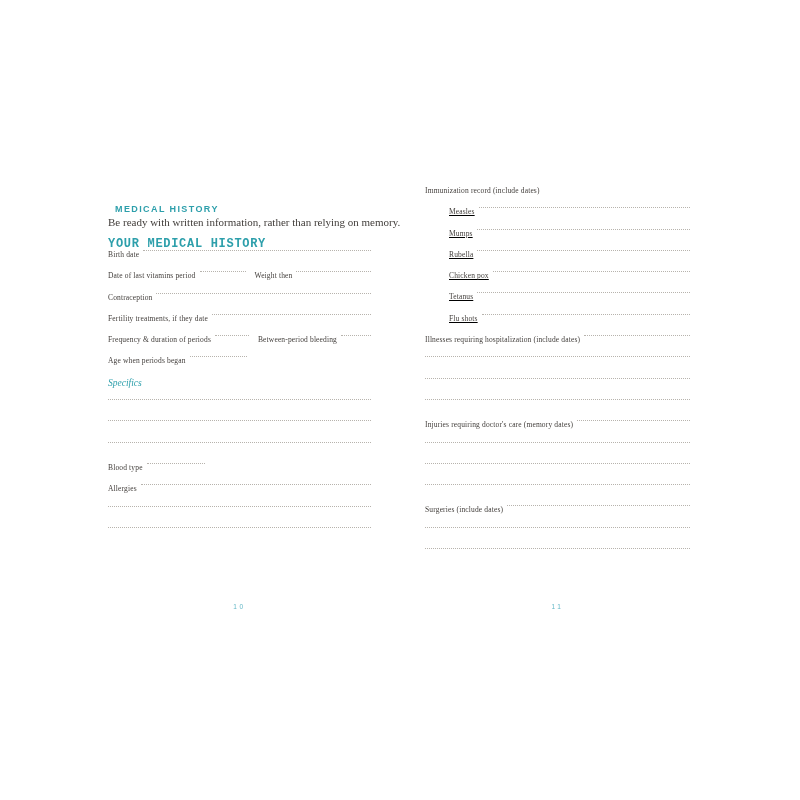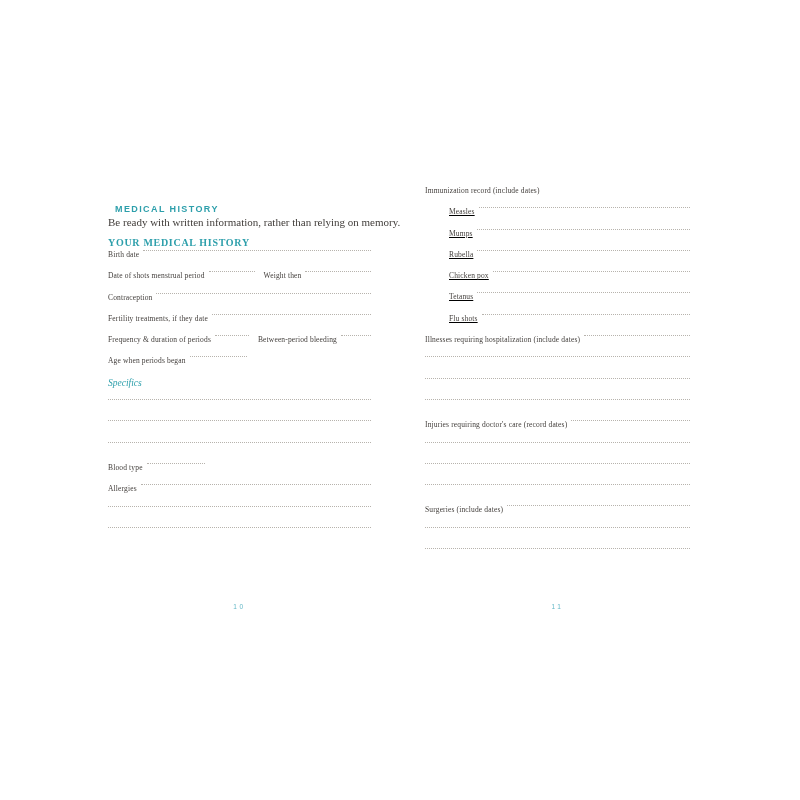--- a/index.html
+++ b/index.html
@@ -44,25 +44,26 @@
     margin: 0;
     font-size: 11px;
     color: #413d3a;
     white-space: nowrap;
   }
   .section {
     position: absolute;
     top: 237px;
     left: 0;
     margin: 0;
-    font-size: 10px;
+    font-size: 12px;
     font-weight: 700;
     letter-spacing: 0.7px;
     color: #2d9fab;
     white-space: nowrap;
+    font-family: Liberation Mono, monospace;
   }
   .rows {
     position: absolute;
     left: 0;
     right: 0;
   }
   .left  .rows { top: 250px; }
   .right .rows { top: 186px; }
 
   .row {
@@ -116,21 +117,21 @@
   <section class="page left">
     <h1 class="title">MEDICAL HISTORY</h1>
     <p class="intro">Be ready with written information, rather than relying on memory.</p>
     <h2 class="section">YOUR MEDICAL HISTORY</h2>
     <div class="rows">
         <div class="row">
           <span class="lbl">Birth date</span>
           <span class="leader"></span>
         </div>
         <div class="row">
-          <span class="lbl">Date of shots menstrual period</span>
+          <span class="lbl">Date of last vitamins period</span>
           <span class="leader" style="flex: 0 0 46px;"></span>
           <span class="lbl lbl2">Weight then</span>
           <span class="leader"></span>
         </div>
         <div class="row">
           <span class="lbl">Contraception</span>
           <span class="leader"></span>
         </div>
         <div class="row">
           <span class="lbl">Fertility treatments, if they date</span>
@@ -212,21 +213,21 @@
         <div class="row">
           <span class="leader full"></span>
         </div>
         <div class="row">
           <span class="leader full"></span>
         </div>
         <div class="row">
           <span class="leader full"></span>
         </div>
         <div class="row">
-          <span class="lbl">Injuries requiring doctor's care (record dates)</span>
+          <span class="lbl">Injuries requiring doctor's care (memory dates)</span>
           <span class="leader"></span>
         </div>
         <div class="row">
           <span class="leader full"></span>
         </div>
         <div class="row">
           <span class="leader full"></span>
         </div>
         <div class="row">
           <span class="leader full"></span>

